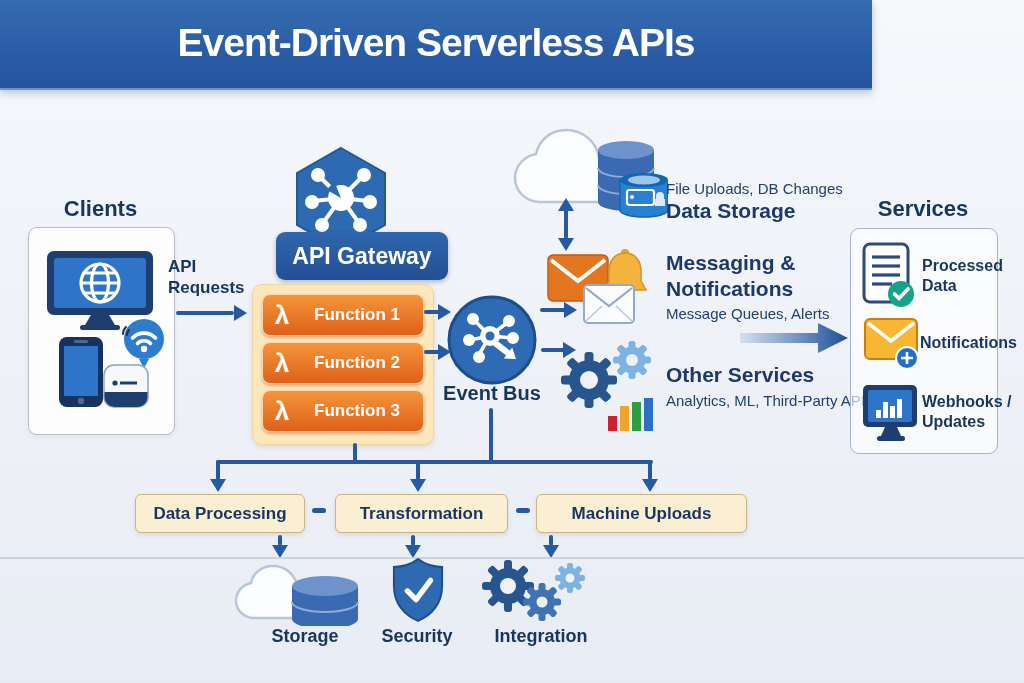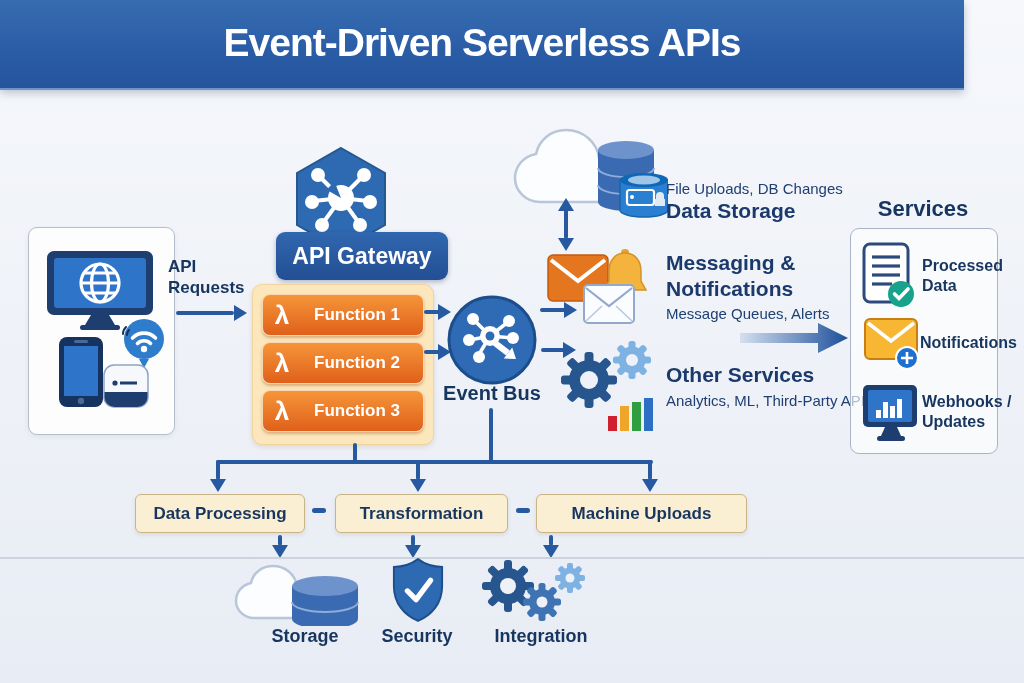--- a/index.html
+++ b/index.html
@@ -1,20 +1,20 @@
 <!DOCTYPE html>
 <html><head>
 <meta charset="utf-8">
 <style>
   html,body{margin:0;padding:0;background:#dfe3ec;}
   .stage{position:relative;width:1024px;height:683px;overflow:hidden;
          font-family:"Liberation Sans",sans-serif;
          background:linear-gradient(180deg,#f6f8fc 0%,#eef1f7 55%,#e8ecf4 100%);}
   
-  .hdr{position:absolute;left:0;top:0;width:964px;height:88px;
+  .hdr{position:absolute;left:0;top:0;width:872px;height:88px;
        background:linear-gradient(180deg,#366cb0 0%,#2a5ca6 60%,#24549c 100%);
        border-bottom:2px solid #6f94c9;box-shadow:0 3px 8px rgba(20,40,80,.25);}
   .hdr-title{position:absolute;left:0;top:0;width:100%;height:86px;line-height:86px;
        text-align:center;color:#ffffff;font-size:39px;font-weight:bold;letter-spacing:-1px;}
   .h-sec{position:absolute;font-size:22px;font-weight:bold;color:#17365f;text-align:center;}
   .svc-title{position:absolute;font-size:21px;font-weight:bold;color:#1b3a6b;line-height:26px;}
   .svc-sub{position:absolute;font-size:15px;color:#1e3f72;}
   .pre{white-space:pre-line;}
   
   .clients-box{position:absolute;left:28px;top:227px;width:145px;height:206px;background:#fdfdfe;
@@ -48,20 +48,21 @@
 </style>
 </head>
 <body>
 
 <div class="stage">
 
   <div class="hdr">
     <div class="hdr-title">Event-Driven Serverless APIs</div>
   </div>
 
+  <div class="h-sec" style="left:28px;top:196px;width:145px;">Clients</div>
   <div class="clients-box"></div>
 
   <svg class="abs" style="left:44px;top:250px;" width="112" height="82" viewBox="0 0 112 82">
     <rect x="3" y="1" width="106" height="64" rx="7" fill="#1d3e6f"></rect>
     <rect x="10" y="8" width="92" height="50" rx="3" fill="#2e74c9"></rect>
     <g stroke="#ffffff" stroke-width="3.2" fill="none">
       <circle cx="56" cy="33" r="19"></circle>
       <ellipse cx="56" cy="33" rx="8.5" ry="19"></ellipse>
       <line x1="37" y1="33" x2="75" y2="33"></line>
       <path d="M40,23 h32 M40,43 h32"></path>

